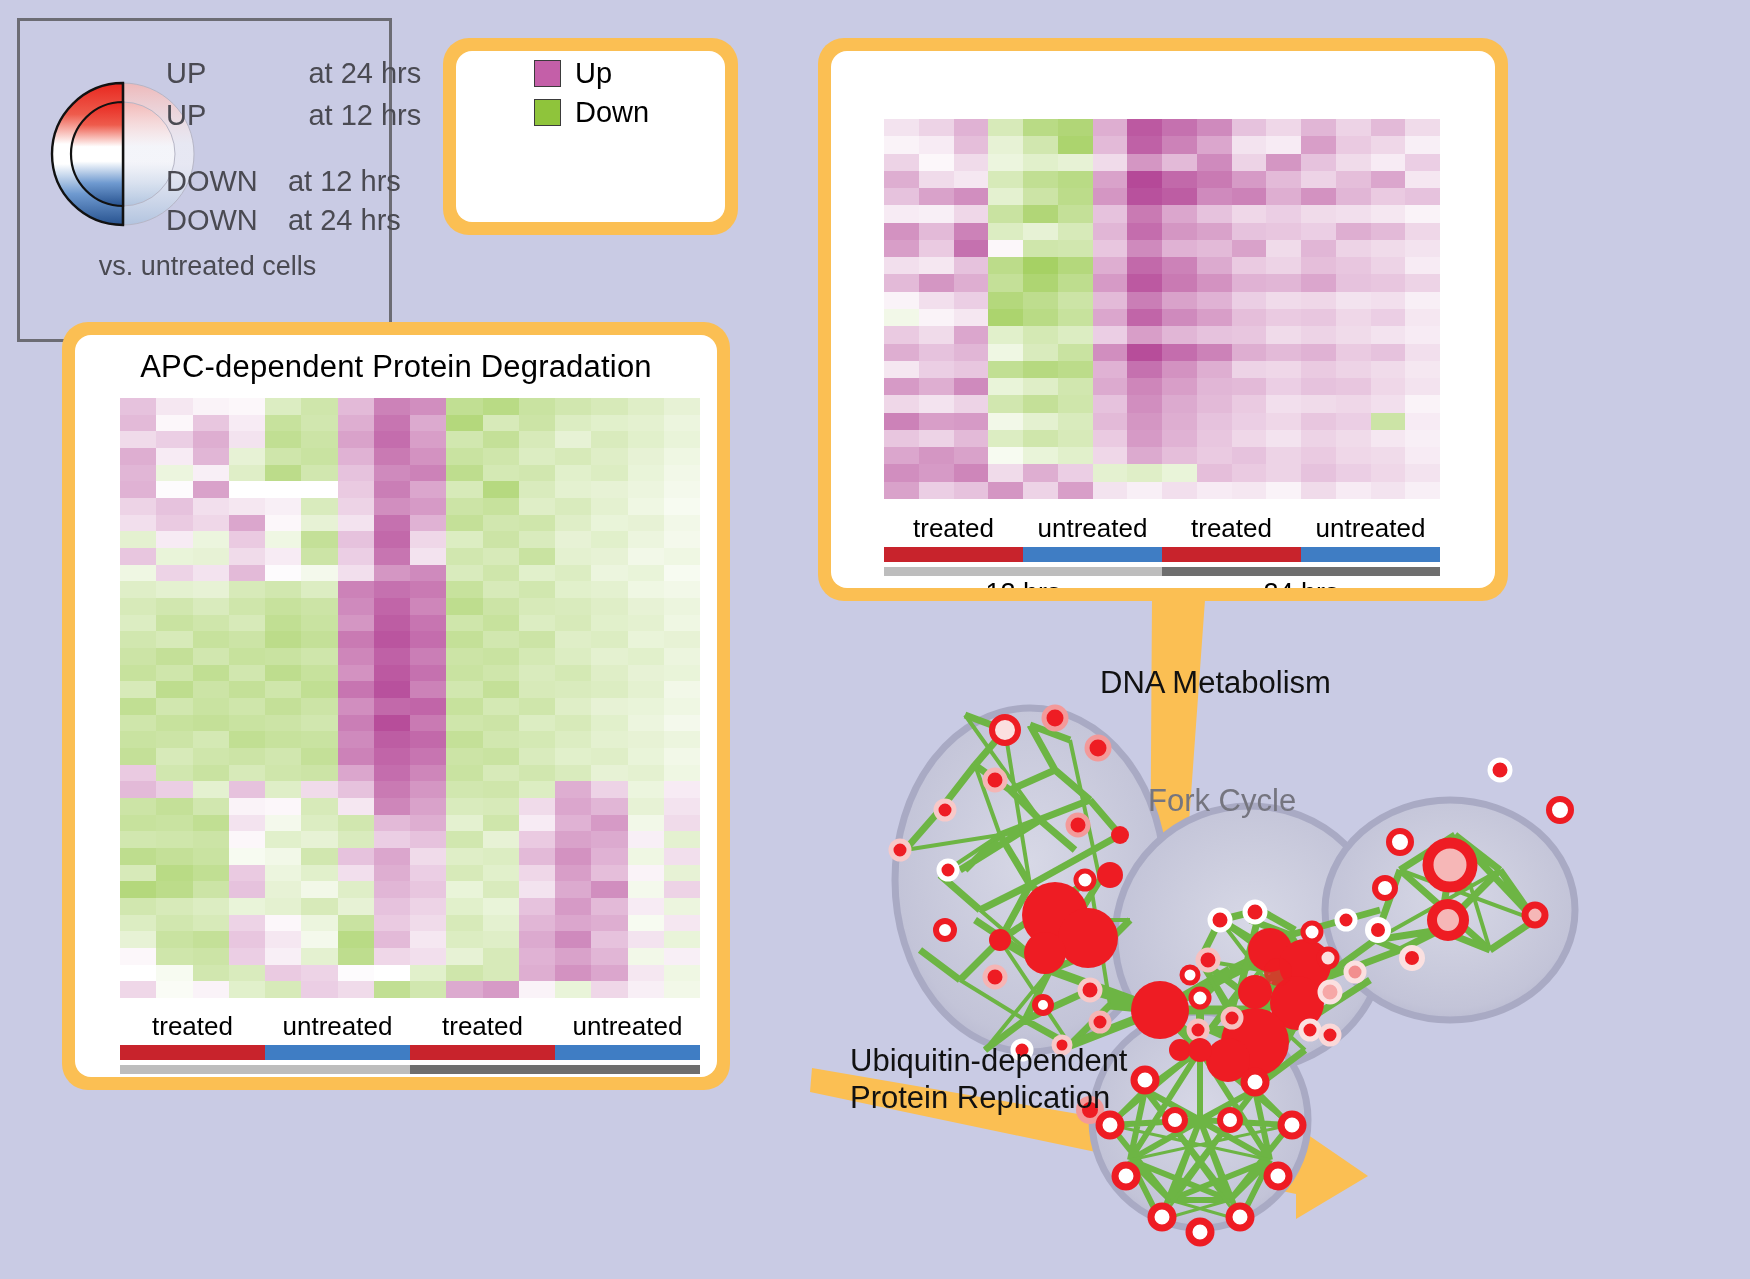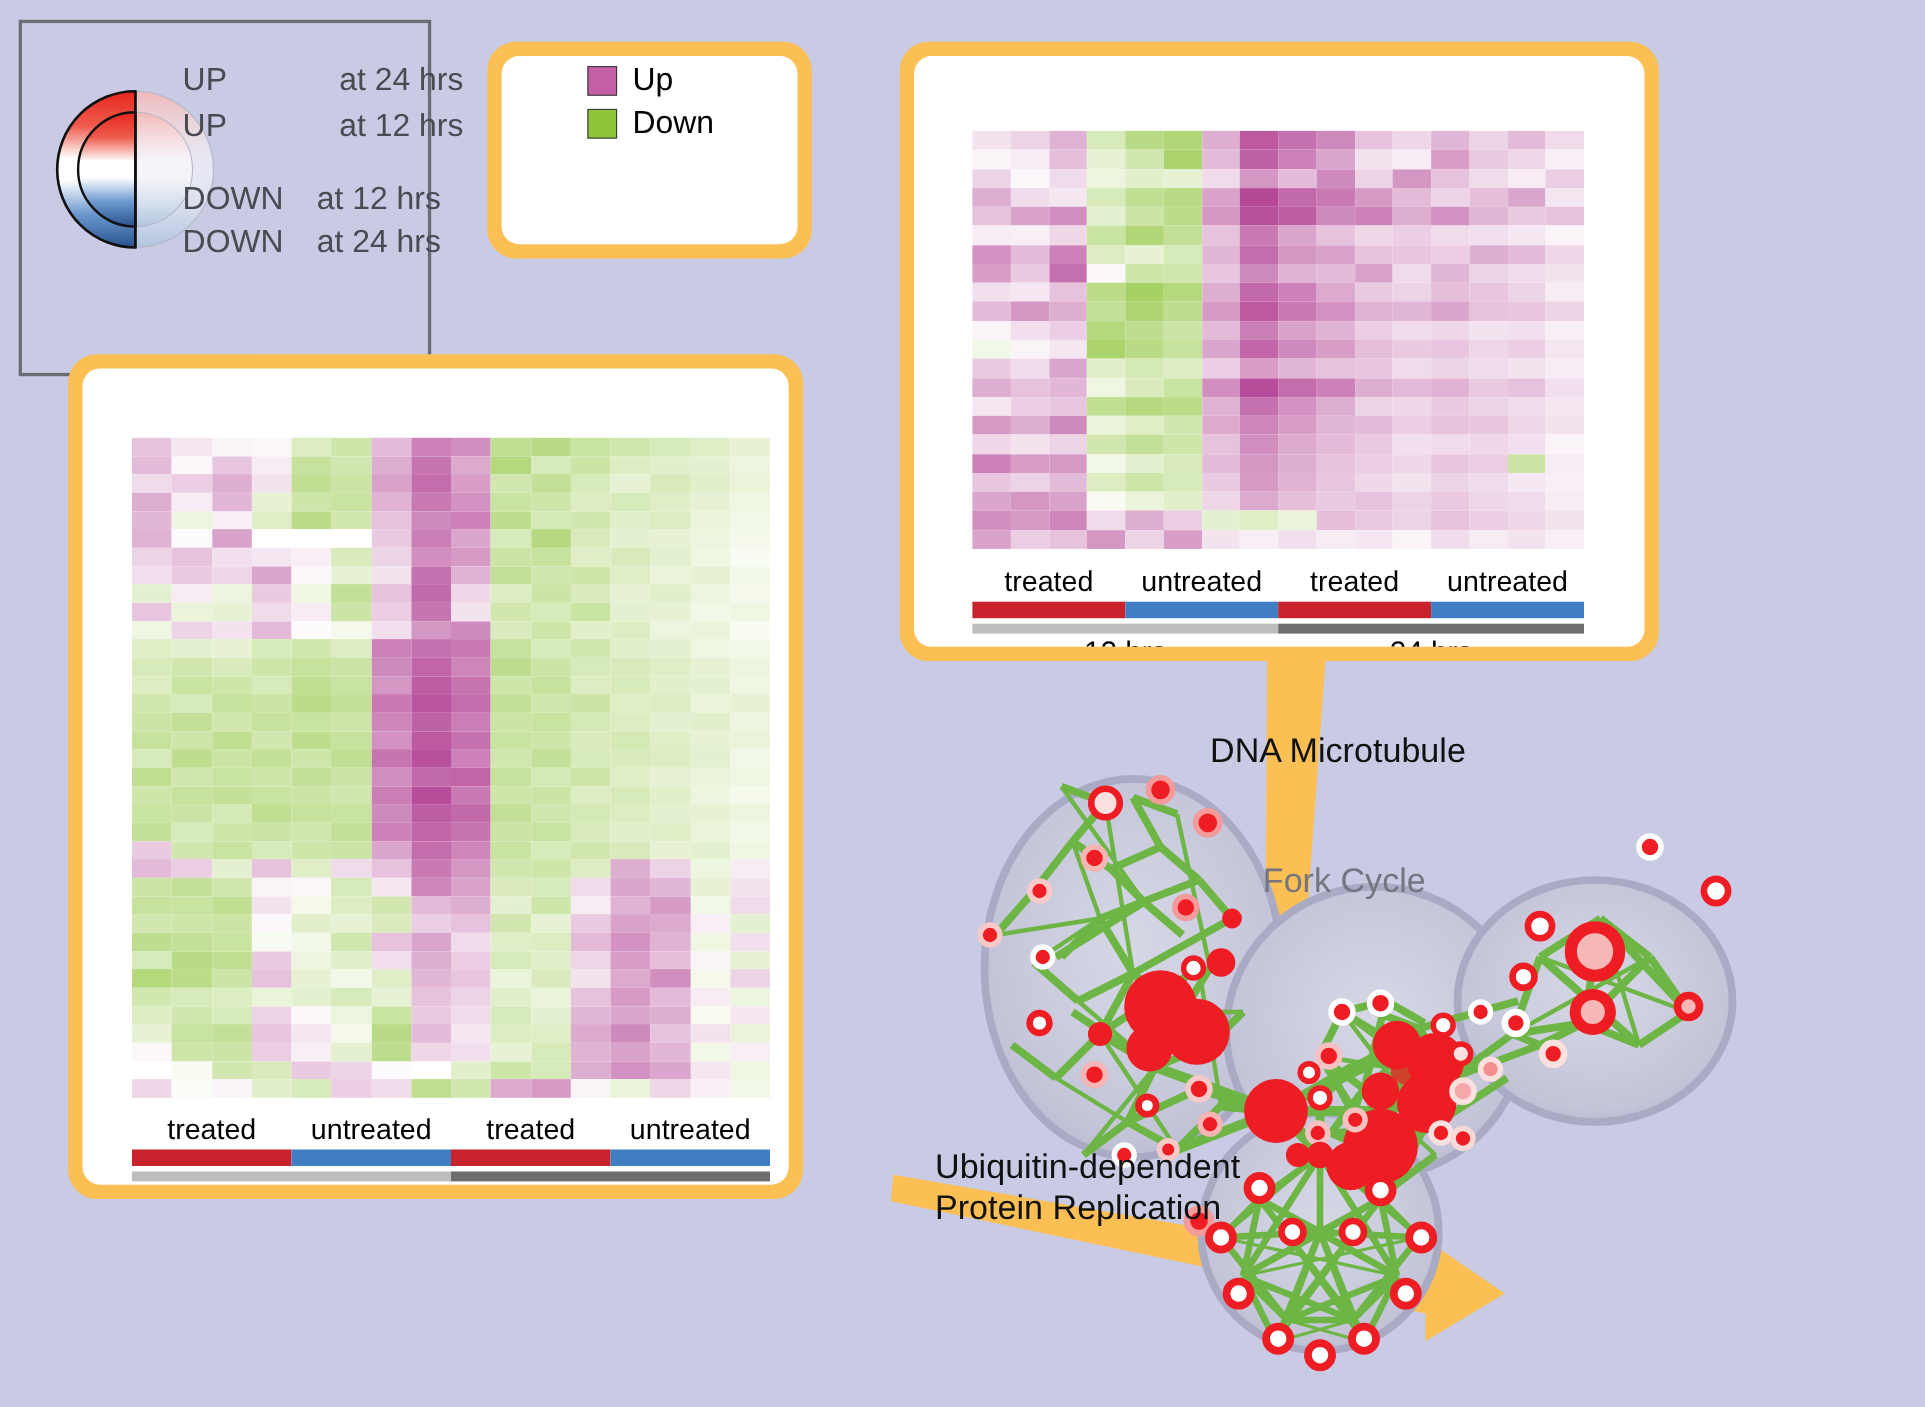--- a/index.html
+++ b/index.html
@@ -147,20 +147,21 @@
       <span style="display:inline-block;width:14px;"></span>
       <span>at 12 hrs</span>
     </div>
     <div class="key-row" style="left:146px;top:183px;">
       <span class="kw">DOWN</span>
       <span style="display:inline-block;width:14px;"></span>
       <span>at 24 hrs</span>
     </div>
 
     <div id="key-caption">
+      <div>vs. untreated cells</div>
     </div>
   </div>
 
   <div class="card" id="legend-card">
     <div class="card-inner">
       <div class="legend-item">
         <span class="swatch" id="sw-up" style="background: rgb(196, 95, 168);"></span>
         <span>Up</span>
       </div>
       <div class="legend-item">
@@ -336,21 +337,21 @@
       <circle cx="326" cy="556" r="11" fill="#ffffff" stroke="#ee1c23" stroke-width="7"></circle>
       <circle cx="478" cy="556" r="11" fill="#ffffff" stroke="#ee1c23" stroke-width="7"></circle>
       <circle cx="362" cy="597" r="11" fill="#ffffff" stroke="#ee1c23" stroke-width="7"></circle>
       <circle cx="440" cy="597" r="11" fill="#ffffff" stroke="#ee1c23" stroke-width="7"></circle>
       <circle cx="400" cy="612" r="11" fill="#ffffff" stroke="#ee1c23" stroke-width="7"></circle>
       <circle cx="375" cy="500" r="10" fill="#ffffff" stroke="#ee1c23" stroke-width="6"></circle>
       <circle cx="430" cy="500" r="10" fill="#ffffff" stroke="#ee1c23" stroke-width="6"></circle>
     </g>
   </svg>
 
-  <div class="net-label" id="lbl-dna">DNA Microtubule</div>
+  <div class="net-label" id="lbl-dna">DNA Metabolism</div>
   <div class="net-label" id="lbl-cc">Fork Cycle</div>
   <div class="net-label" id="lbl-ub">Ubiquitin-dependent
 Protein Replication</div>
 
   <div class="card" id="rf-card" style="left:818px;top:38px;width:690px;height:563px;">
     <div class="card-inner">
       <div class="heatmap" id="rf-heatmap" style="left: 53px; top: 68px; width: 556px; height: 380px; grid-template-columns: repeat(16, 1fr); grid-template-rows: repeat(22, 1fr);">
           <div class="hm-cell" style="background: rgb(243, 227, 239);"></div>
           <div class="hm-cell" style="background: rgb(237, 211, 230);"></div>
           <div class="hm-cell" style="background: rgb(224, 178, 212);"></div>
@@ -724,20 +725,21 @@
         <div class="annot-times">
           <span>12 hrs</span>
           <span>24 hrs</span>
         </div>
       </div>
     </div>
   </div>
 
   <div class="card" id="apc-card" style="left:62px;top:322px;width:668px;height:768px;">
     <div class="card-inner">
+      <div class="panel-title" id="apc-title">APC-dependent Protein Degradation</div>
       <div class="heatmap" id="apc-heatmap" style="left: 45px; top: 63px; width: 580px; height: 600px; grid-template-columns: repeat(16, 1fr); grid-template-rows: repeat(36, 1fr);">
           <div class="hm-cell" style="background: rgb(230, 194, 221);"></div>
           <div class="hm-cell" style="background: rgb(245, 231, 241);"></div>
           <div class="hm-cell" style="background: rgb(250, 243, 248);"></div>
           <div class="hm-cell" style="background: rgb(252, 247, 250);"></div>
           <div class="hm-cell" style="background: rgb(220, 237, 194);"></div>
           <div class="hm-cell" style="background: rgb(207, 230, 171);"></div>
           <div class="hm-cell" style="background: rgb(227, 186, 216);"></div>
           <div class="hm-cell" style="background: rgb(204, 130, 184);"></div>
           <div class="hm-cell" style="background: rgb(209, 142, 191);"></div>

